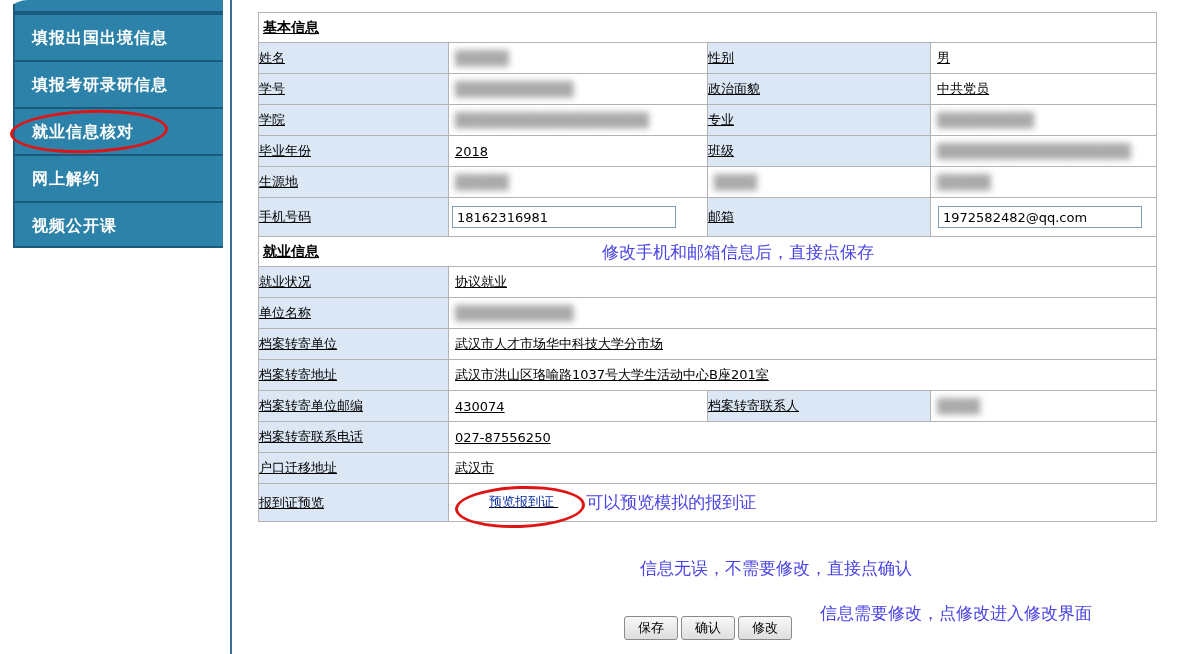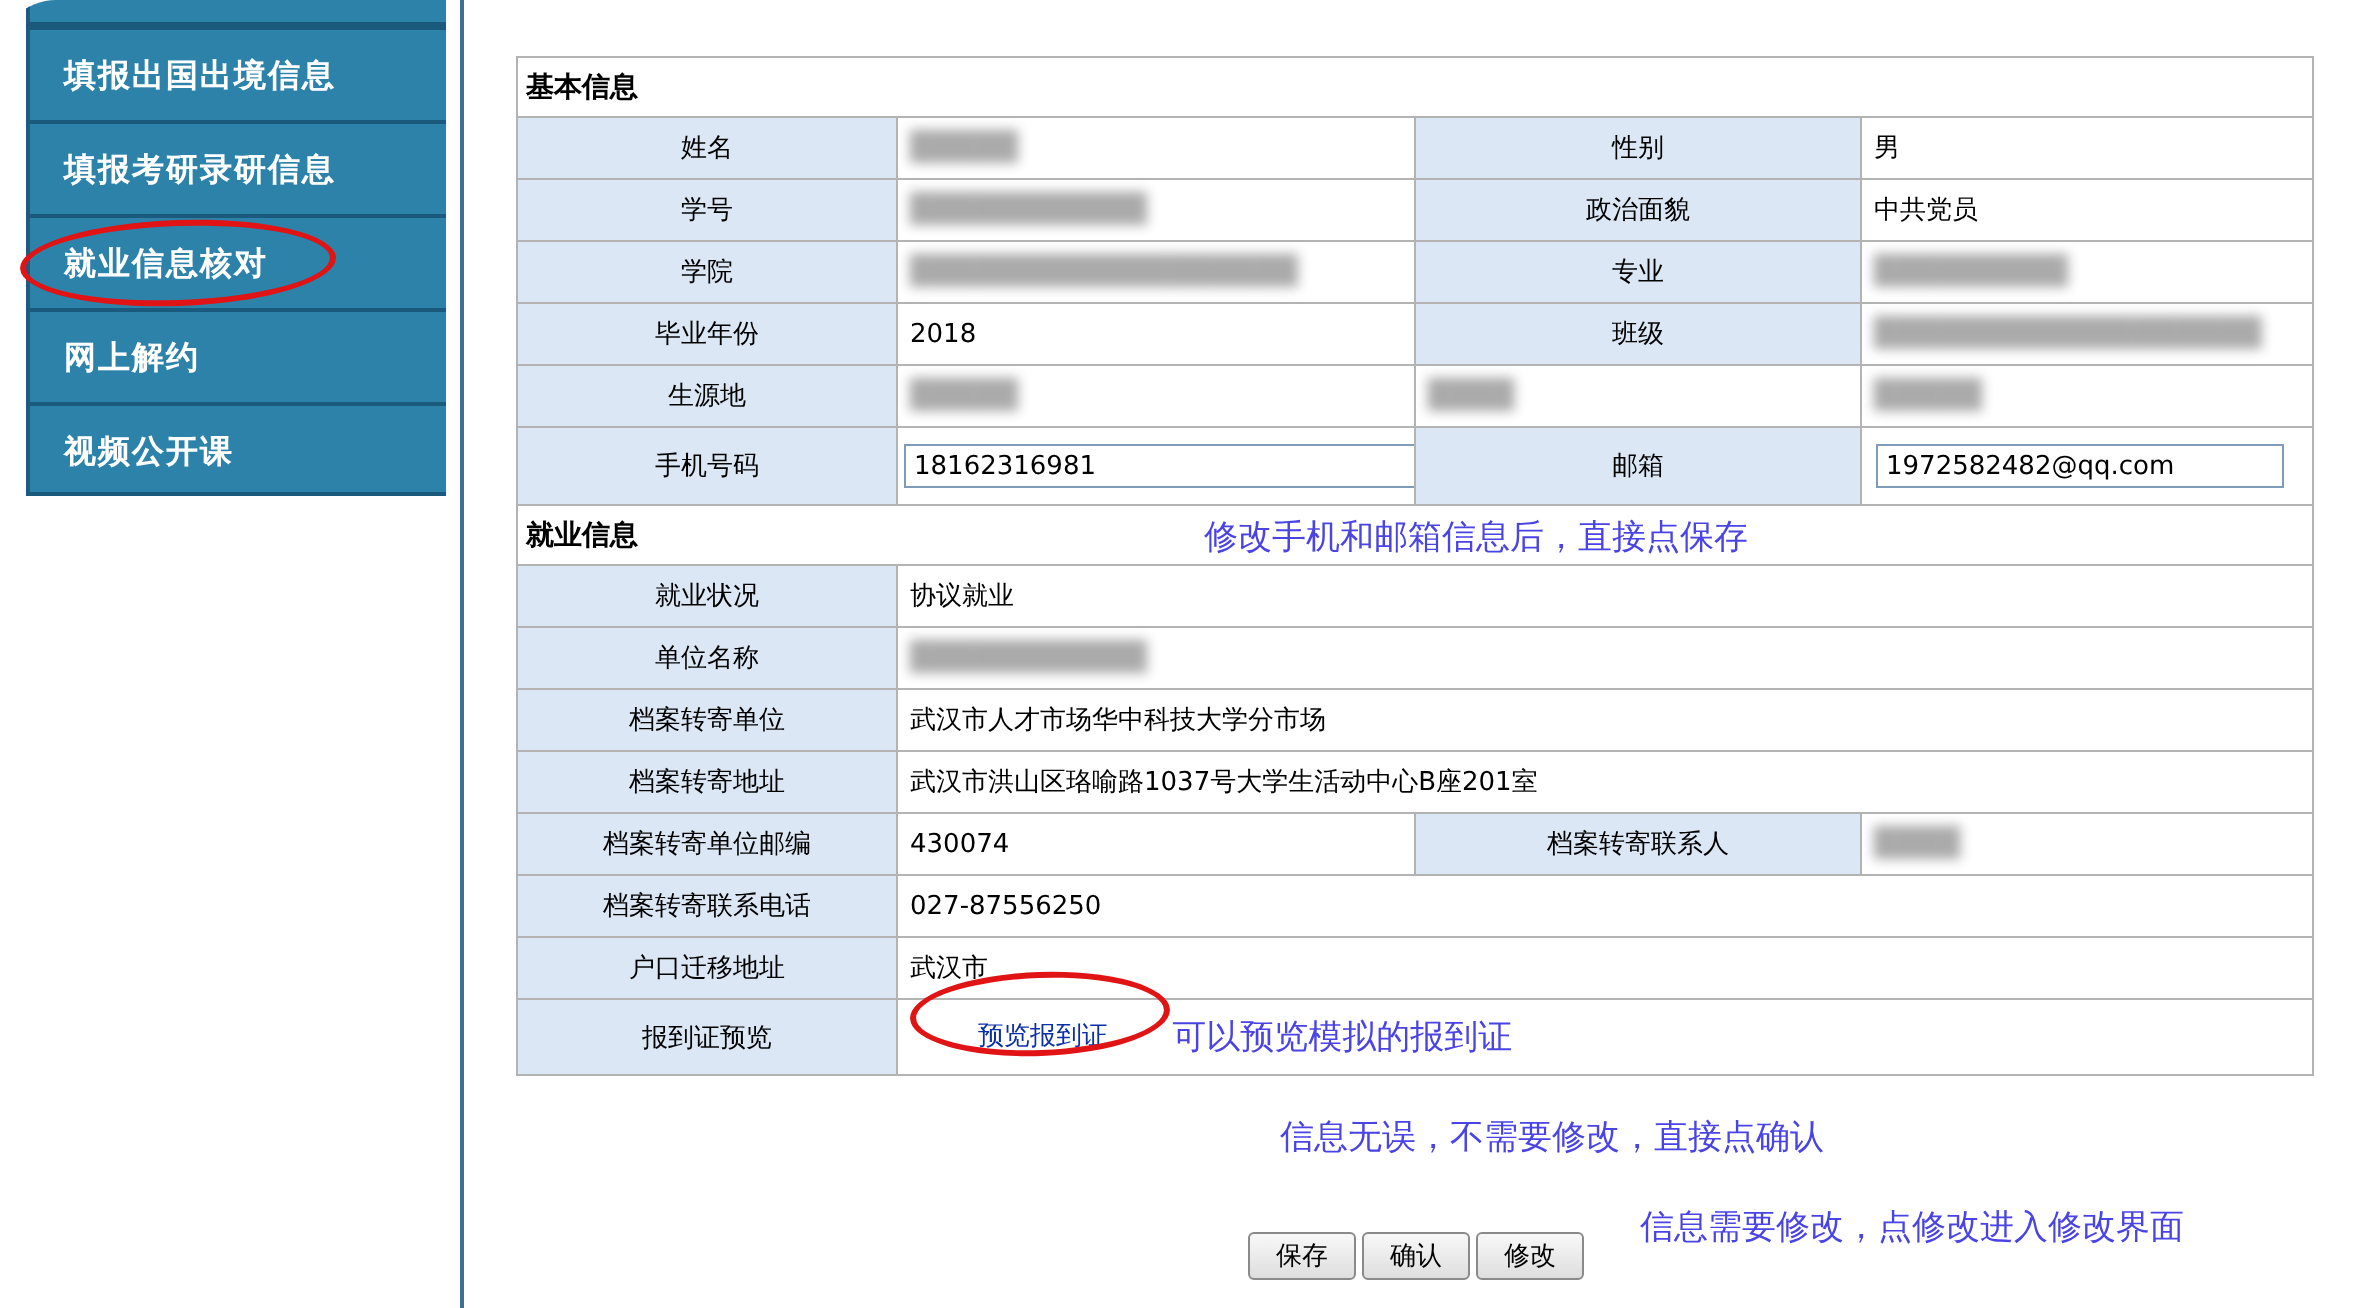--- a/index.html
+++ b/index.html
@@ -12,36 +12,36 @@
   .side-strip { height:13px; background:#2d82aa; border-left:2px solid #1d5b80; border-bottom:2px solid #1a5a7d; }
   .side-item { height:47px; line-height:45px; background:#2d82aa; border-left:2px solid #1d5b80;
                border-top:2px solid #1a5a7d; color:#ffffff; font-weight:bold; font-size:16px;
                padding-left:17px; cursor:pointer; letter-spacing:1px; }
   .side-item:first-of-type { border-top:none; }
   .side-item:last-of-type { border-bottom:2px solid #1a5a7d; }
 
   .vdivider { position:absolute; left:230px; top:0; width:2px; height:654px; background:#3c6e96; }
 
   
-  .main-table { position:absolute; left:258px; top:28px; width:898px; border-collapse:collapse;
-                table-layout:fixed; font-size:13px; color:#000; }
+  .main-table { position:absolute; left:258px; top:12px; width:898px; border-collapse:collapse;
+                table-layout:fixed; font-size:13px; color:#000;text-decoration:underline; }
   .main-table td { border:1px solid #b3b3b3; vertical-align:middle; overflow:hidden; white-space:nowrap; }
-  td.lbl { background:#dce7f5; text-align:center; }
+  td.lbl { background:#dce7f5; text-align:left; }
   td.val { background:#fff; padding-left:6px; text-align:left; }
   tr.row { height:31px; }
   tr.row-input { height:39px; }
   tr.sect { height:30px; }
   td.sect-cell { background:#fff; font-weight:bold; font-size:14px; padding-left:4px; position:relative; }
   .note { color:#4a44e4; font-size:17px; white-space:nowrap; }
   .sect-note { position:absolute; left:343px; top:4px; font-weight:normal;text-align:right; }
   .cell-note { display:inline-block; margin-left:28px; vertical-align:middle; }
 
   .txtinput { height:22px; border:1px solid #7f9db9; background:#fff; font-size:13px;
               padding:0 4px; margin-left:3px; font-family:"DejaVu Sans",sans-serif; color:#000; }
-  .input-phone { width:257px; }
+  .input-phone { width:224px; }
   .input-email { width:204px; }
 
   .masked { filter:blur(3px); opacity:.45; color:#444; font-size:14px; line-height:1; }
   .link { color:#0b2fa6; cursor:pointer; margin-left:24px; }
 
   
   .red-ellipse { position:absolute; border:3px solid #e01414; border-radius:50%; background:transparent;
                  pointer-events:none; }
   .ellipse-sidebar { left:10px; top:110px; width:158px; height:43px; transform:rotate(-2deg); }
   .ellipse-link { left:455px; top:486px; width:130px; height:42px; transform:rotate(-2deg); }

